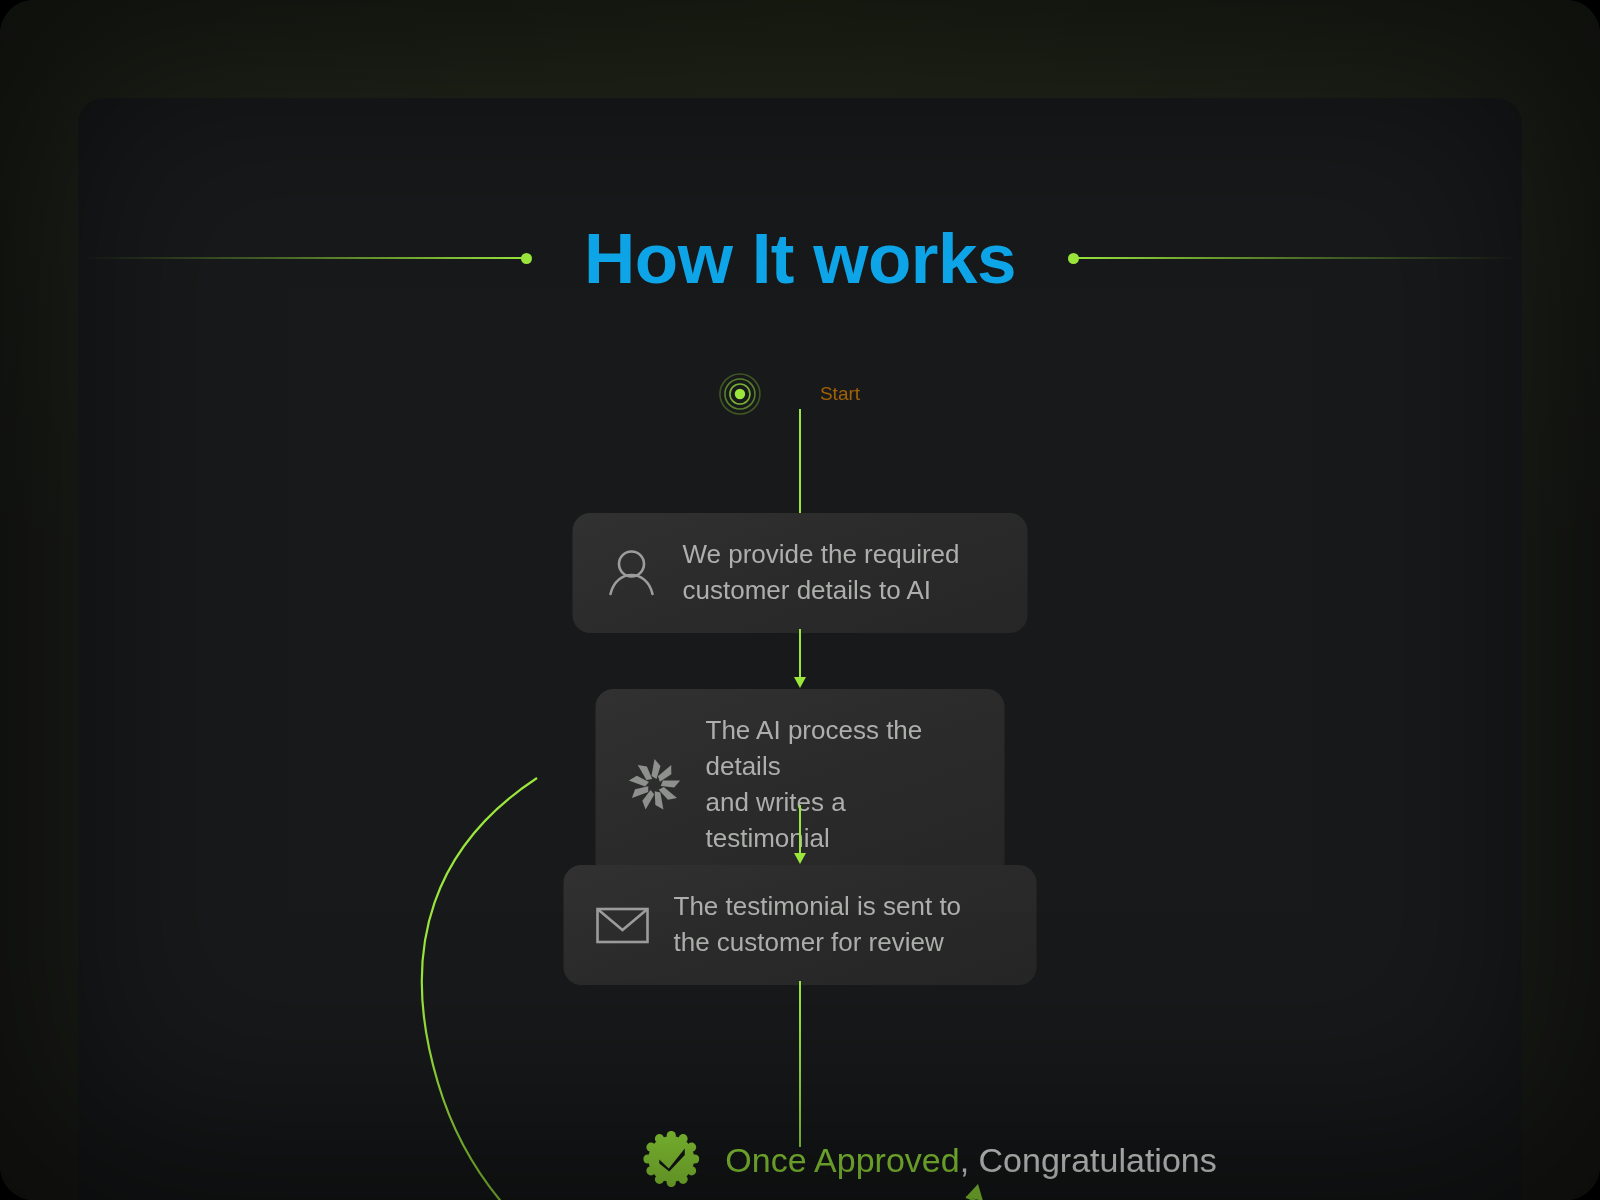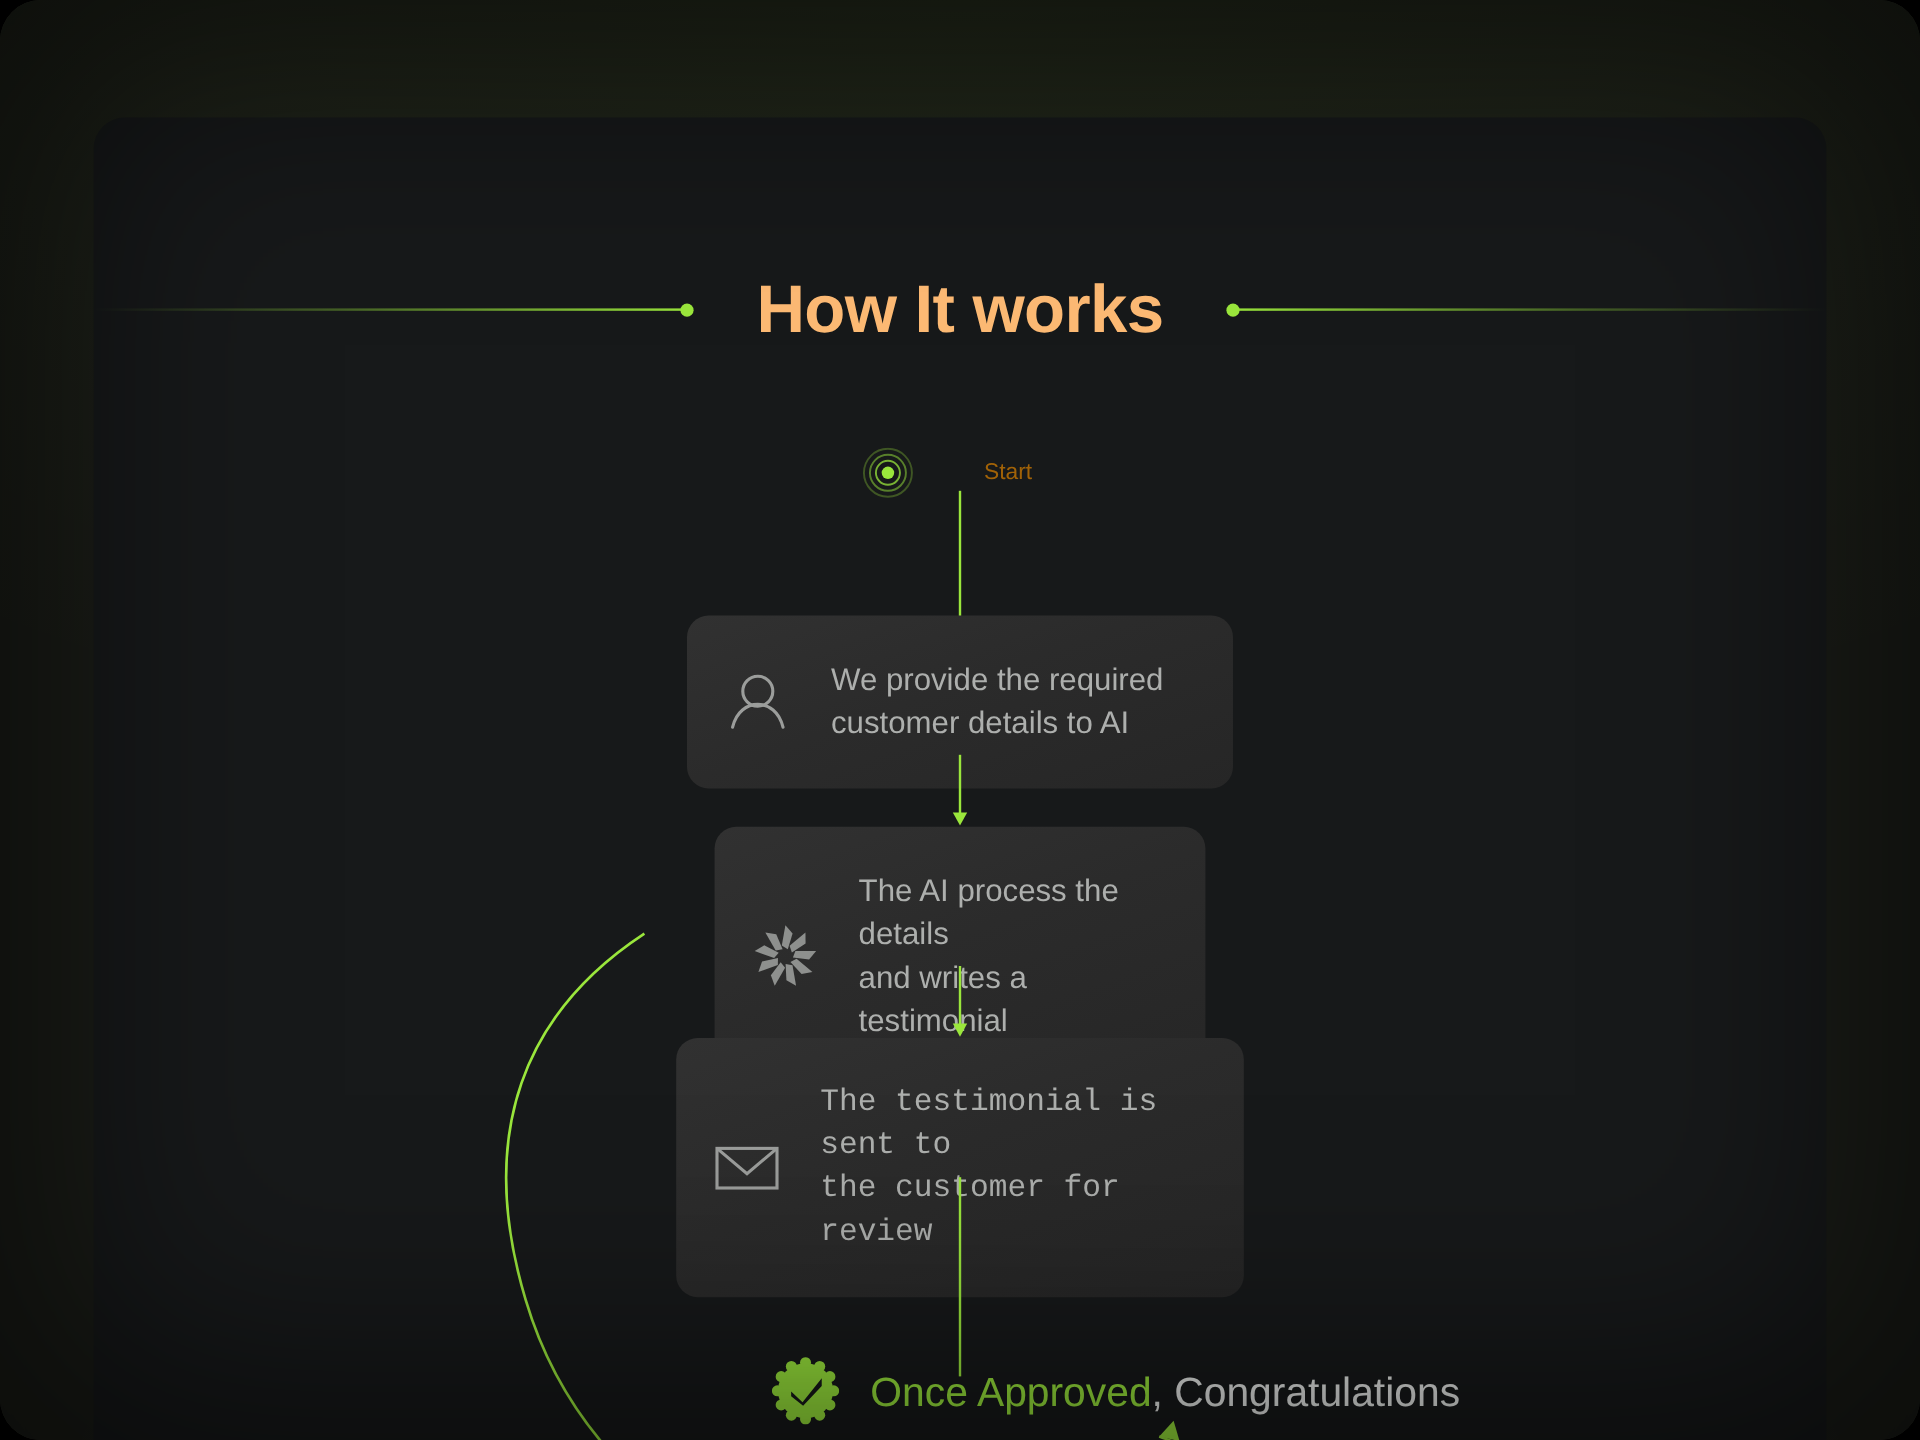--- a/index.html
+++ b/index.html
@@ -69,23 +69,23 @@
     top: 50%;
     width: 11px; height: 11px;
     margin-top: -5.5px;
     border-radius: 50%;
     background: #9ae63c;
   }
   .rule.left  .dot { right: -2px; }
   .rule.right .dot { left: -2px; }
 
   #page-title {
-    font-size: 56px;
+    font-size: 71px;
     font-weight: 700;
-    color: #fdba74;
+    color: #0ea5e9;
     letter-spacing: -0.5px;
     white-space: nowrap;
     padding: 0 54px;
     line-height: 1;
     text-align: center;
   }
 
   
   #flow {
     position: absolute;
@@ -134,37 +134,37 @@
     padding-left: 24px;
   }
 
   
   .step-card {
     position: absolute;
     left: 50%;
     transform: translateX(-50%);
     display: flex;
     align-items: center;
-    gap: 30px;
-    padding: 36px 28px;
+    gap: 20px;
+    padding: 24px 28px;
     border-radius: 18px;
     background: linear-gradient(160deg, #313131 0%, #2b2b2b 45%, #262626 100%);
     box-sizing: border-box;
   }
   .step-card .icon { flex: 0 0 auto; display:flex; align-items:center; justify-content:center; }
   .step-card .text {
     font-size: 26px;
     line-height: 1.38;
     color: #adafad;
     white-space: pre-line;
   }
 
   #card-1 { top: 130px; width: 455px; }
   #card-2 { top: 306px; width: 409px; }
-  #card-3 { top: 482px; width: 473px; font-family: Liberation Mono, monospace; }
+  #card-3 { top: 482px; width: 473px; }
 
   
   #approval-row {
     position: absolute;
     left: 50%;
     top: 748px;
     transform: translateX(-50%);
     display: flex;
     align-items: center;
     gap: 26px;

